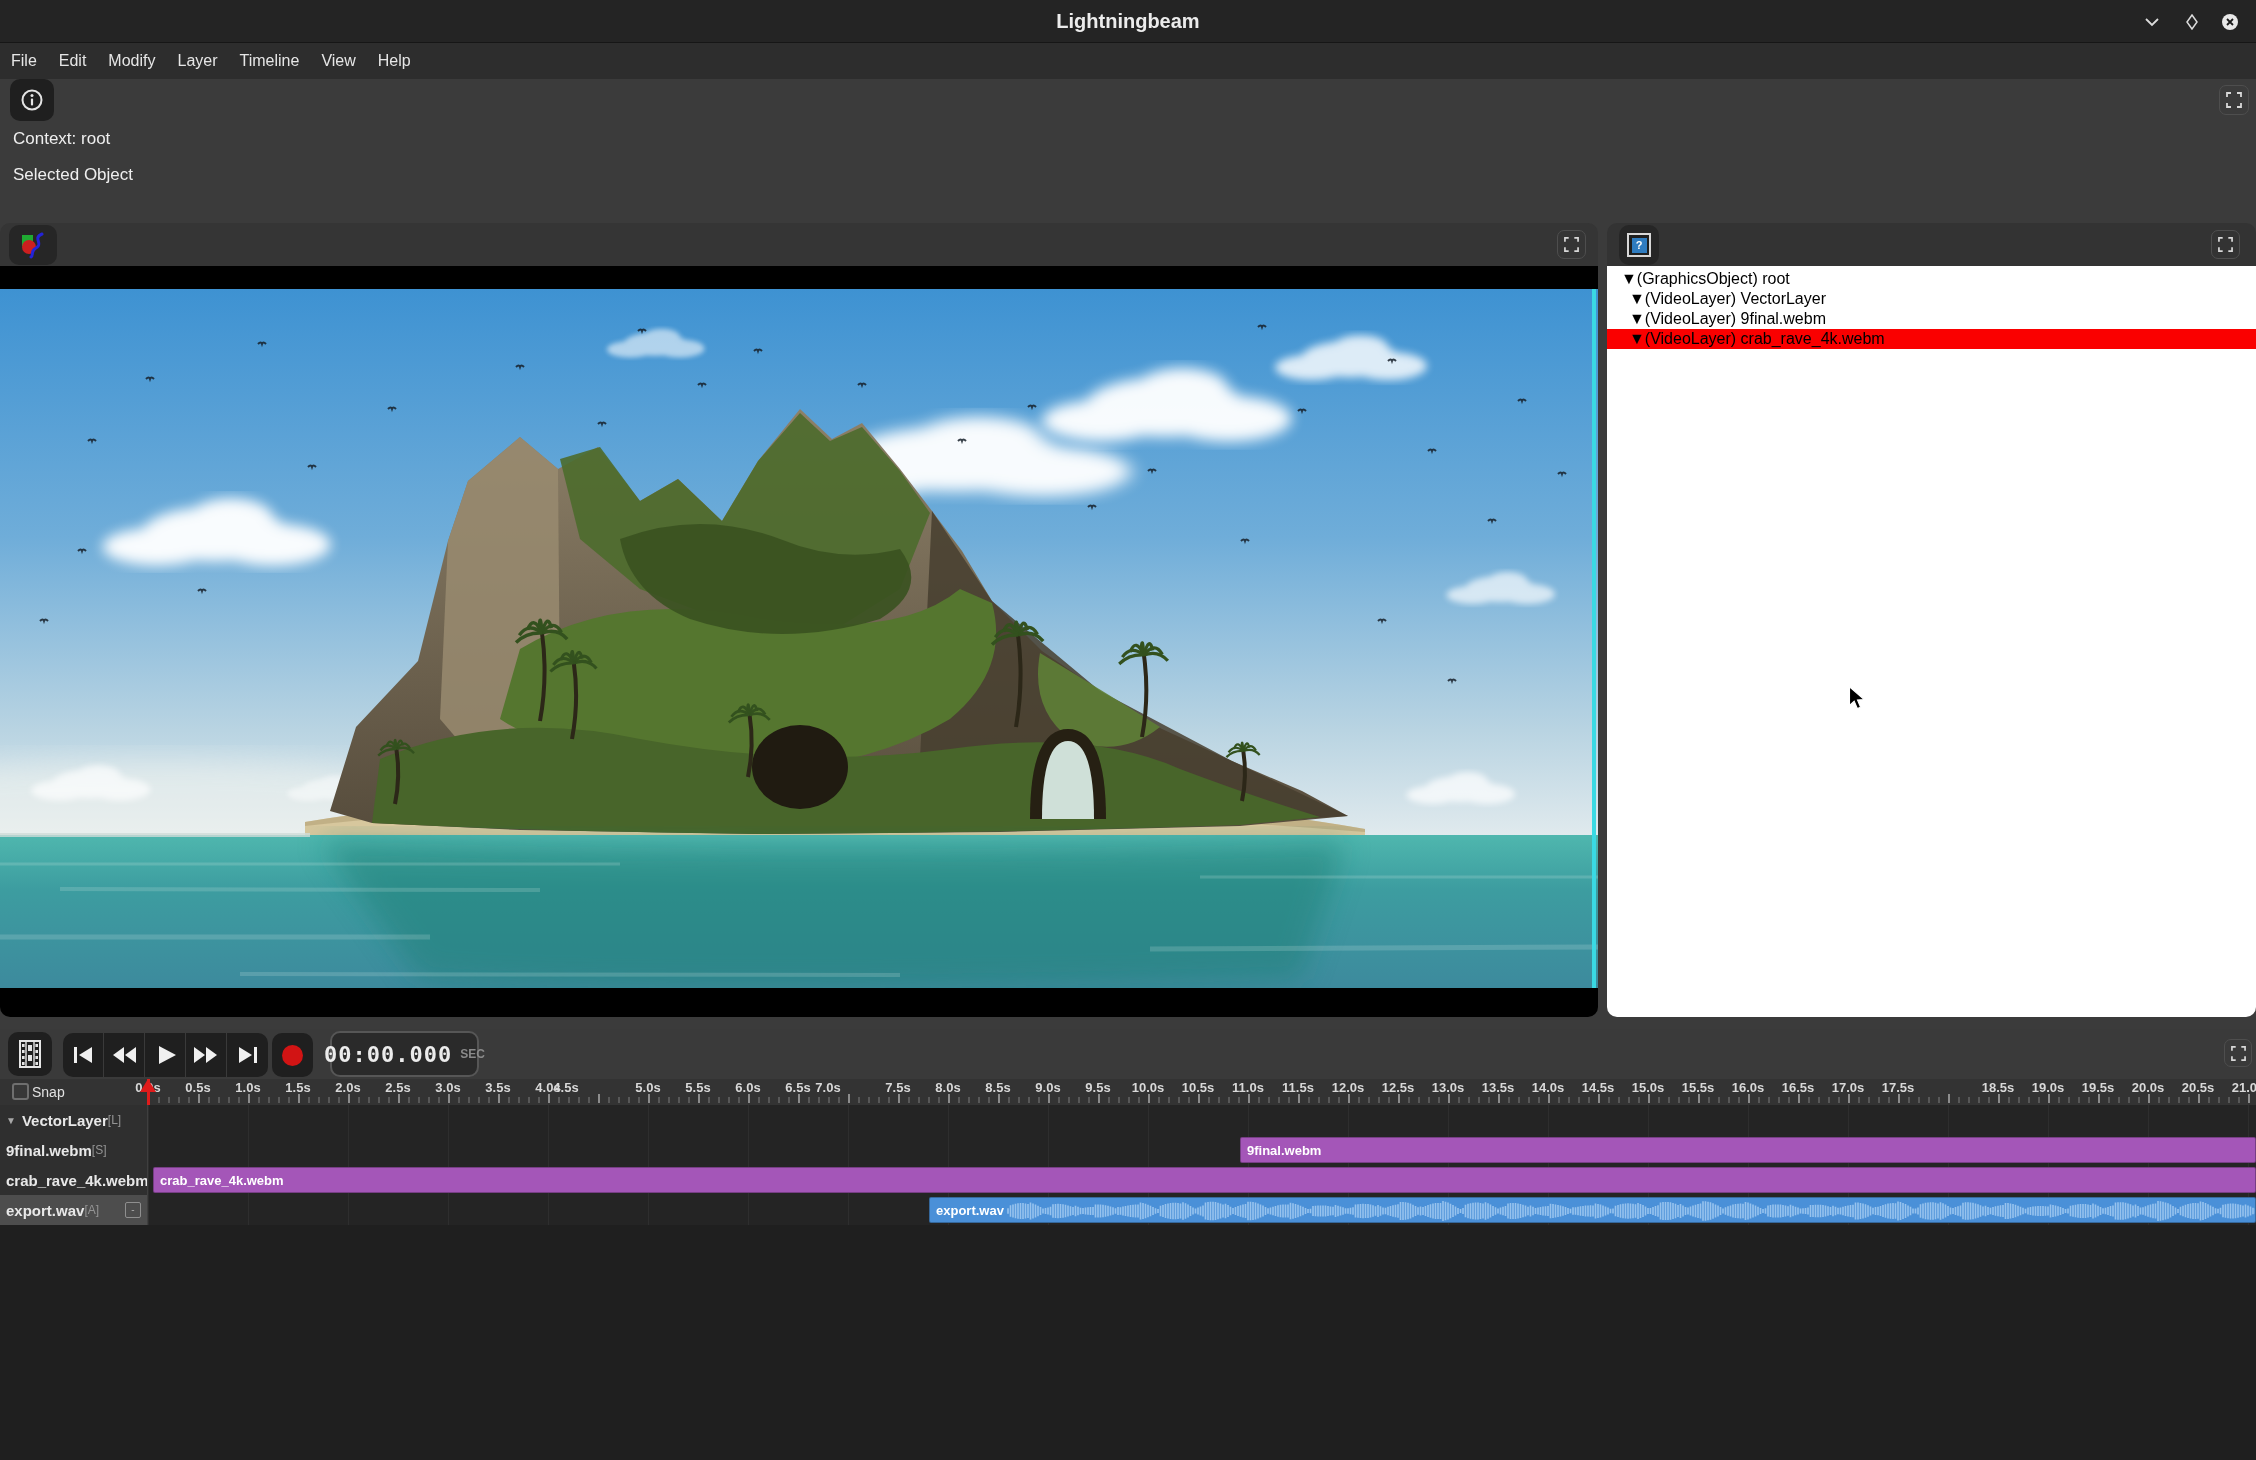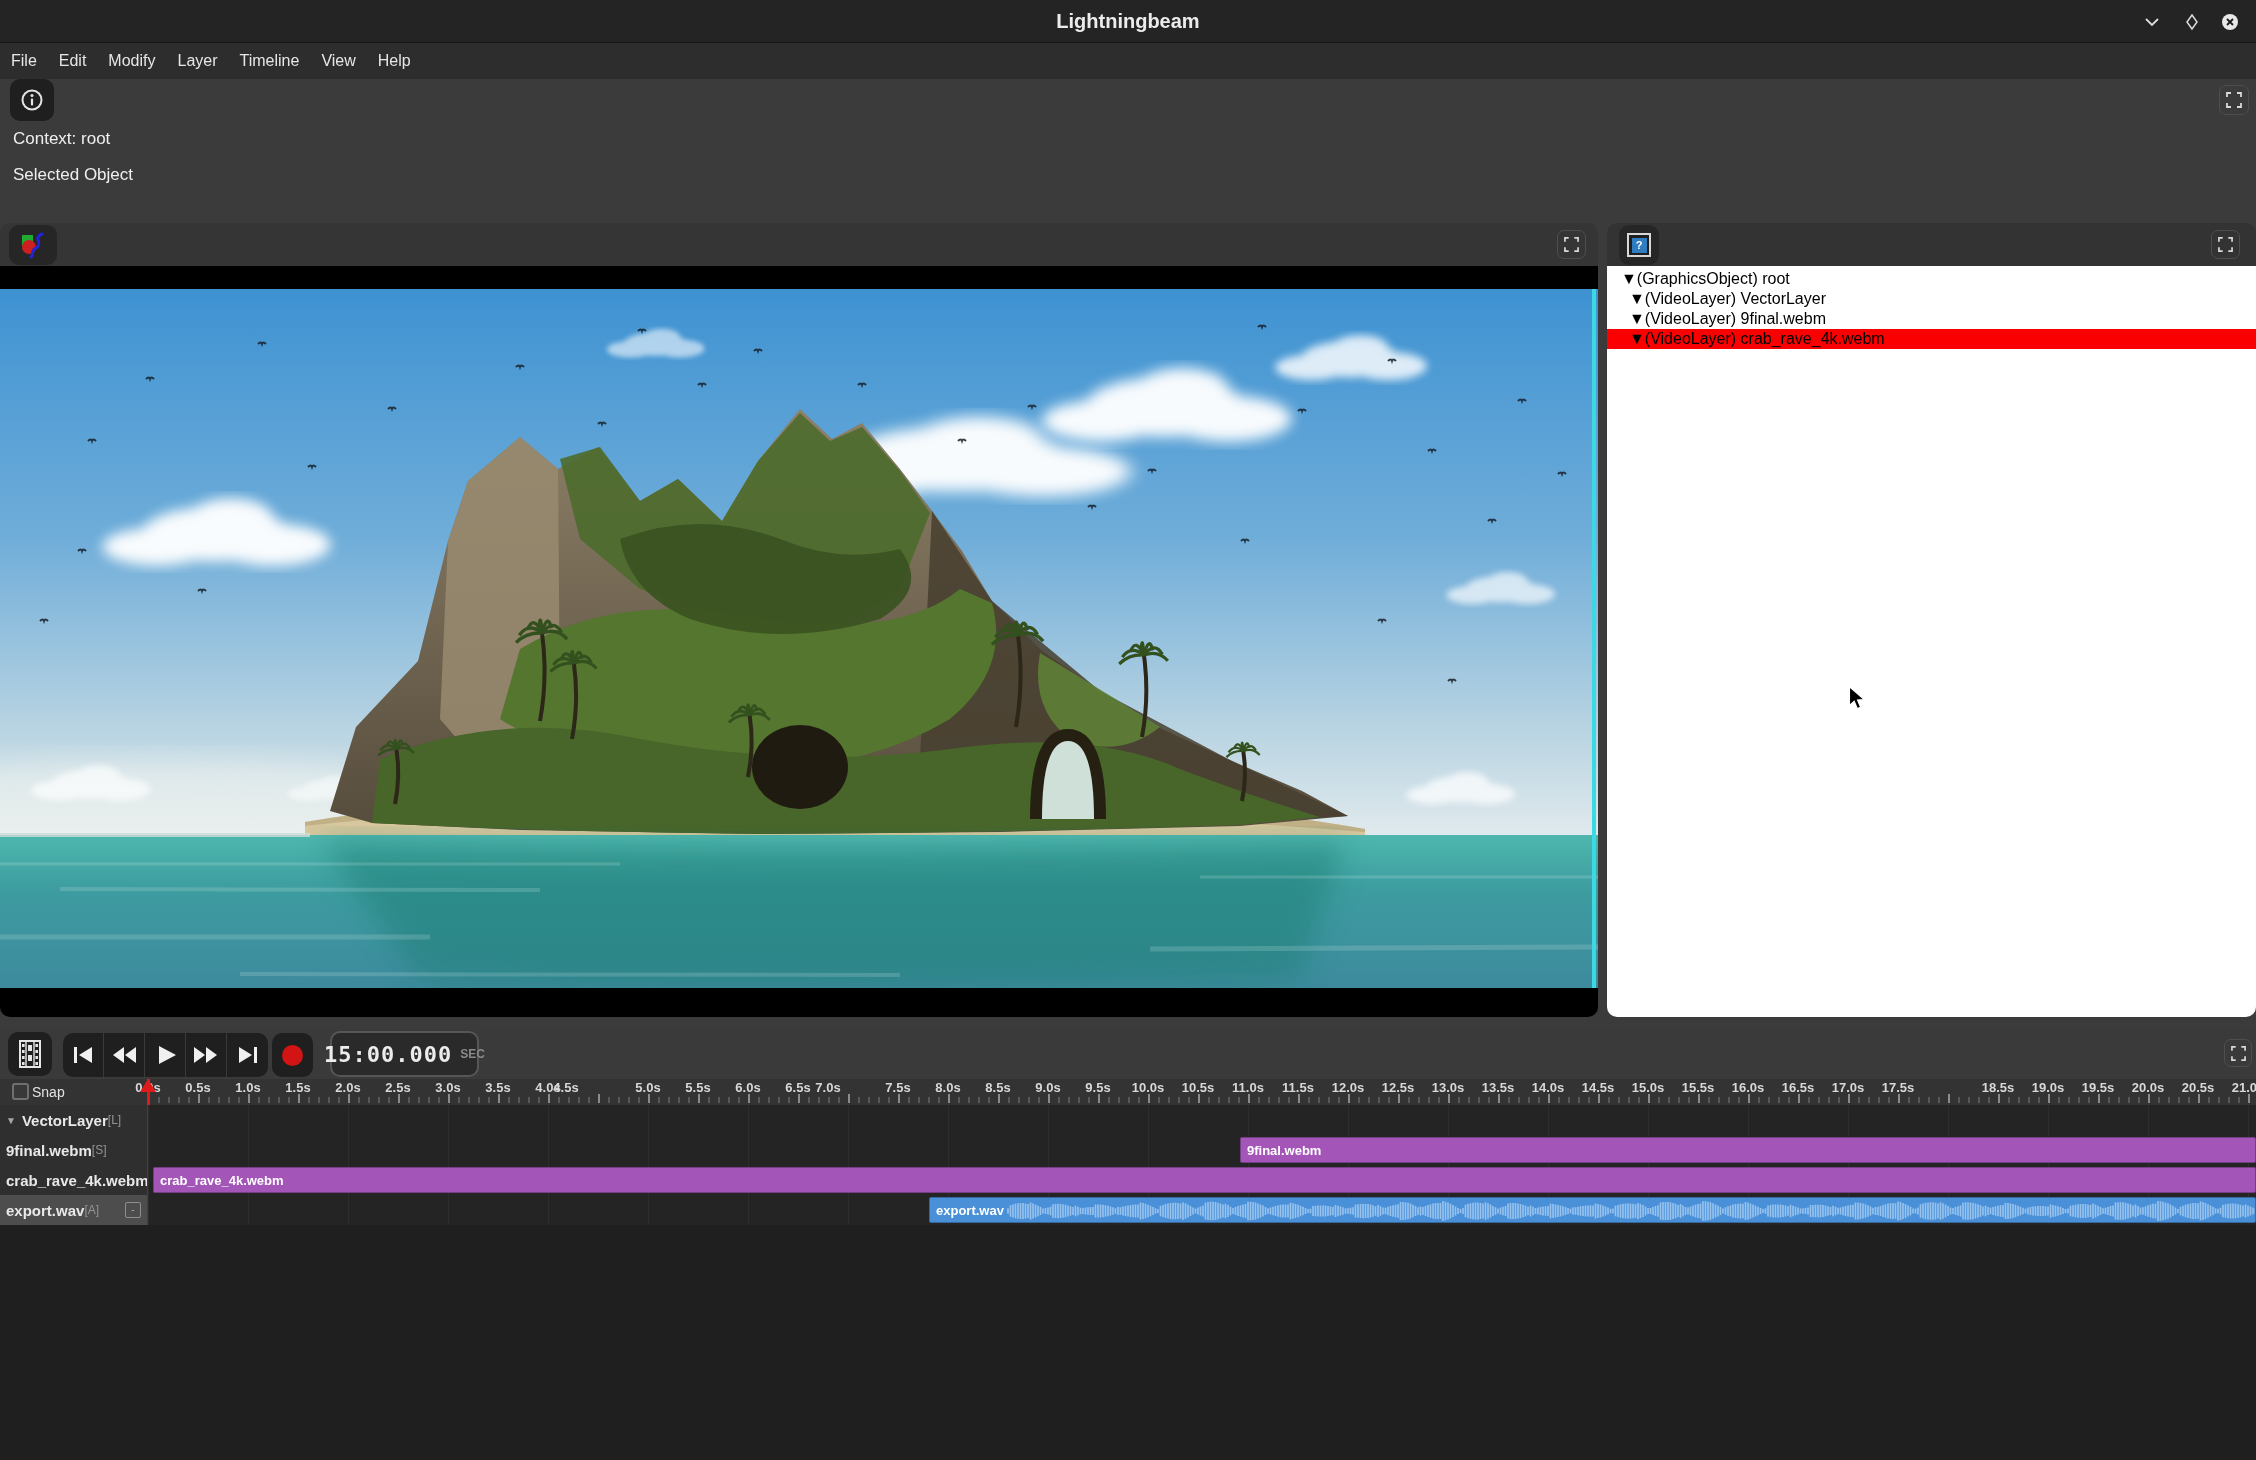--- a/index.html
+++ b/index.html
@@ -416,21 +416,21 @@
             <svg width="28" height="28" viewBox="0 0 28 28" fill="#f0f0f0">
               <polygon points="5,6 5,22 18,14"></polygon>
               <rect x="20" y="6" width="3" height="16"></rect>
             </svg>
           </div>
         </div>
       <div class="record-btn">
         <div class="record-dot" id="recdot" style="background: rgb(210, 20, 20);"></div>
       </div>
       <div class="timebox">
-        <span class="timecode">15:00.000</span>
+        <span class="timecode">00:00.000</span>
         <span class="timeunit">SEC</span>
       </div>
       <div class="expand-btn" style="left:2224px; top:10px; width:28px; height:28px;">
         <svg width="15" height="15" viewBox="0 0 16 16">
           <path d="M1 5 V1 H5 M11 1 H15 V5 M15 11 V15 H11 M5 15 H1 V11" fill="none" stroke="#d8d8d8" stroke-width="1.8"></path>
         </svg>
       </div>
     </div>
 
     <div class="tl-ruler" id="ruler">

